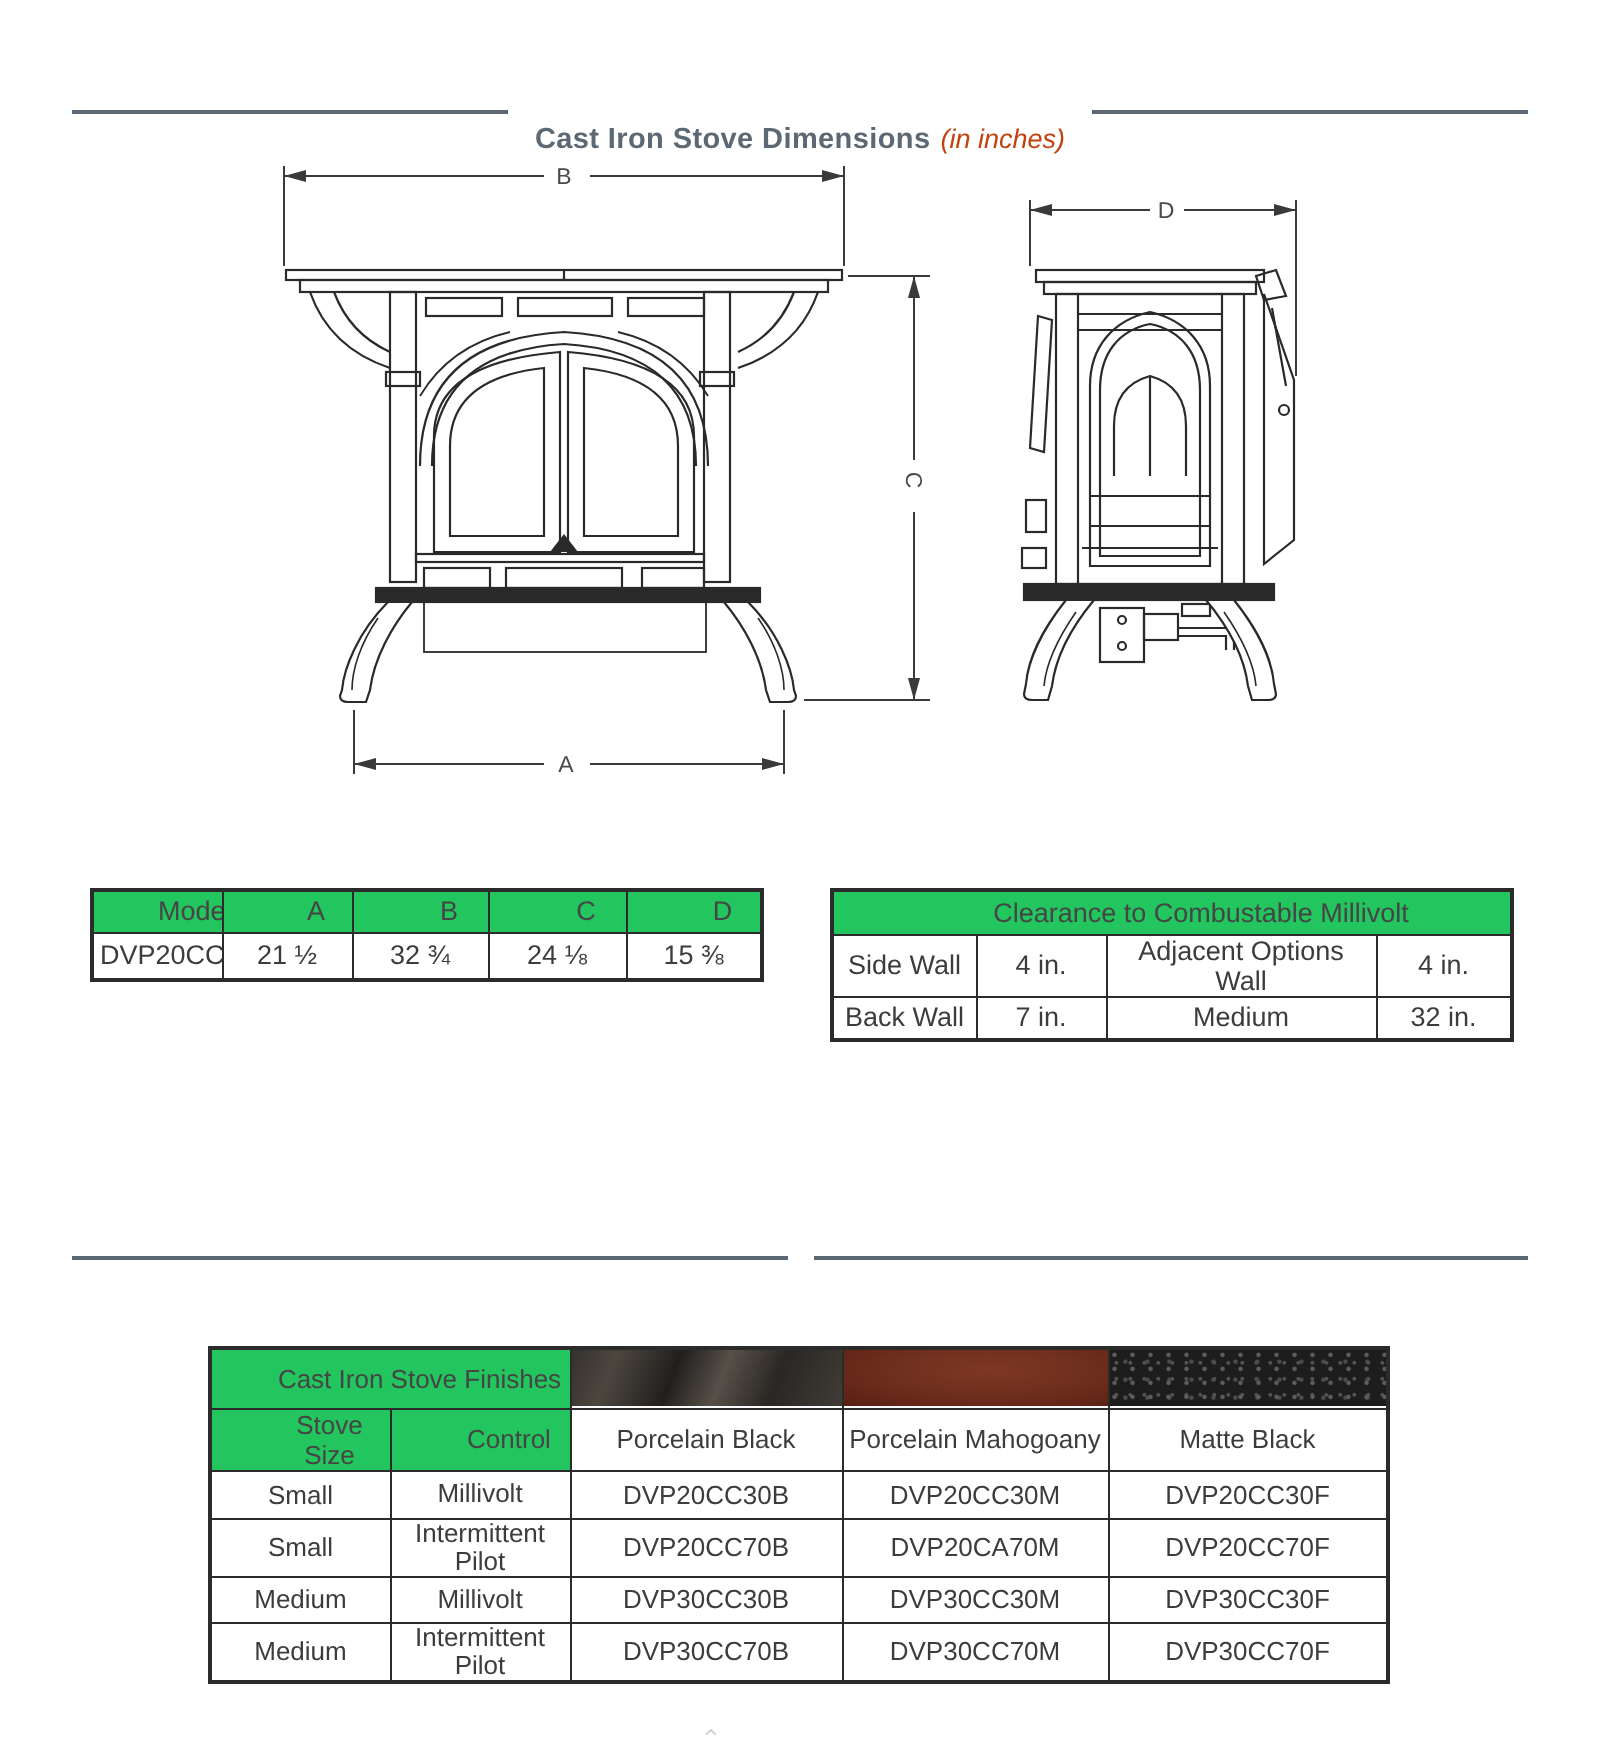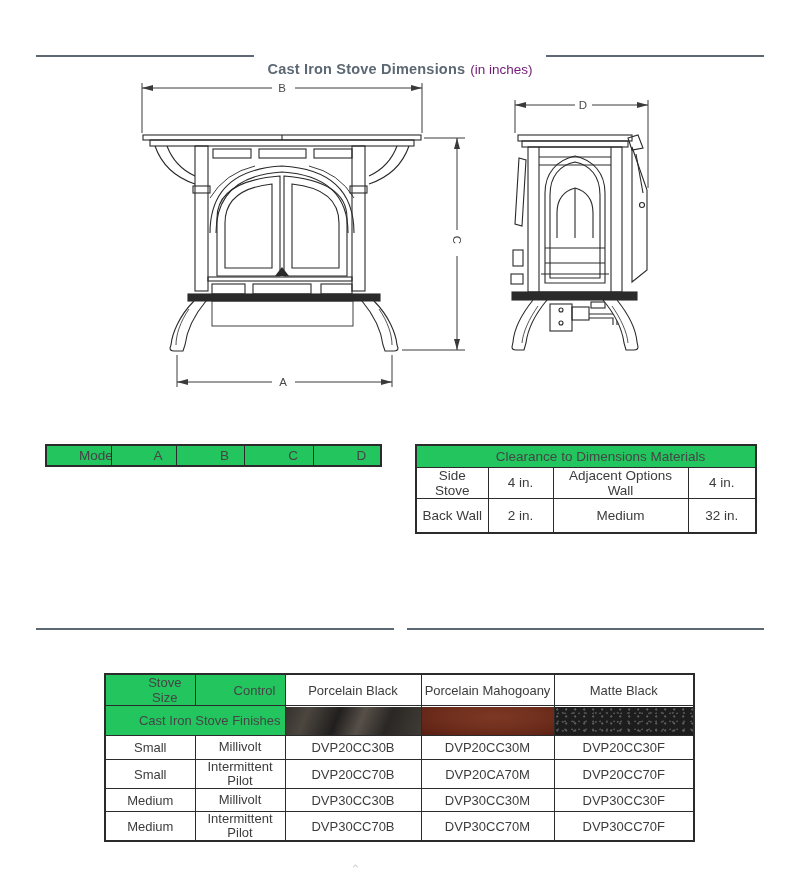--- a/index.html
+++ b/index.html
@@ -6,21 +6,21 @@
   body {
     width:800px; height:880px; background:#ffffff; position:relative;
     font-family:"Liberation Sans", sans-serif; overflow:hidden; color:#3c3c3c;
   }
 
   
   .section-header {position:absolute; left:36px; right:36px; display:flex; align-items:center; gap:13px;}
   .rule {flex:1 1 auto; height:2px; background:#5c6873;}
   .sec-text {white-space:nowrap; display:flex; align-items:baseline; gap:5px;}
   .sec-title {font-weight:bold; font-size:14.5px; color:#5c6873; letter-spacing:.2px;}
-  .sec-sub {font-weight:normal; color:#701a75; font-size:13.5px;margin-top:28px;}
+  .sec-sub {font-style:italic; font-weight:normal; color:#c2410c; font-size:13.5px;margin-top:28px;}
   #header-dimensions {top:34px;}
   #header-finishes {top:628px;}
 
   
   table {border-collapse:collapse; position:absolute; table-layout:fixed; font-size:13.5px; color:#3c3c3c; border:2px solid #2b2b2b;}
   td {border:1px solid #2b2b2b; text-align:center; vertical-align:middle; padding:0 3px; overflow:hidden;}
   .hdr {background:#22c55e; color:#454545;padding-left:32px;}
 
   #dim-table {left:45px; top:444px; width:335px;}
   #clearance-table {left:415px; top:444px; width:340px;}
@@ -195,82 +195,89 @@
       <col style="width:68px">
     </colgroup>
   <tbody>
       <tr style="height:21px">
     <td class="hdr">Model</td>
     <td class="hdr">A</td>
     <td class="hdr">B</td>
     <td class="hdr">C</td>
     <td class="hdr">D</td>
   </tr>
+  <tr style="height:24px">
+    <td>DVP20CC</td>
+    <td>21 ½</td>
+    <td>32 ¾</td>
+    <td>24 ⅛</td>
+    <td>15 ⅜</td>
+  </tr>
 </tbody>
   </table>
 
 <table id="clearance-table">
   <colgroup>
       <col style="width:72px">
       <col style="width:65px">
       <col style="width:135px">
       <col style="width:68px">
     </colgroup>
   <tbody>
       <tr style="height:22px">
-    <td class="hdr" colspan="4">Clearance to Dimensions Materials</td>
+    <td class="hdr" colspan="4">Clearance to Combustable Millivolt</td>
   </tr>
   <tr style="height:23px">
-    <td>Side Stove</td>
+    <td>Side Wall</td>
     <td>4 in.</td>
     <td>Adjacent Options Wall</td>
     <td>4 in.</td>
   </tr>
-  <tr style="height:35px">
+  <tr style="height:22px">
     <td>Back Wall</td>
-    <td>2 in.</td>
+    <td>7 in.</td>
     <td>Medium</td>
     <td>32 in.</td>
   </tr>
 </tbody>
   </table>
 
 <div class="section-header" id="header-finishes">
   <div class="rule"></div>
   <div class="rule"></div>
 </div>
 
 <table id="finish-table">
   <colgroup>
       <col style="width:90px">
       <col style="width:90px">
       <col style="width:136px">
       <col style="width:133px">
       <col style="width:140px">
     </colgroup>
   <tbody>
-      <tr style="height:25px">
-    <td class="hdr">Stove Size</td>
-    <td class="hdr">Control</td>
-    <td>Porcelain Black</td>
-    <td>Porcelain Mahogoany</td>
-    <td>Matte Black</td>
-  </tr>
-  <tr style="height:30px">
+      <tr style="height:30px">
     <td class="hdr" colspan="2">Cast Iron Stove Finishes</td>
     <td class="swatch-cell">
           <div class="swatch swatch-pb"></div>
         </td>
     <td class="swatch-cell">
           <div class="swatch swatch-pm"></div>
         </td>
     <td class="swatch-cell">
           <div class="swatch swatch-mb"></div>
         </td>
   </tr>
+  <tr style="height:25px">
+    <td class="hdr">Stove Size</td>
+    <td class="hdr">Control</td>
+    <td>Porcelain Black</td>
+    <td>Porcelain Mahogoany</td>
+    <td>Matte Black</td>
+  </tr>
   <tr style="height:24px">
     <td>Small</td>
     <td class="wrapcell">Millivolt</td>
     <td>DVP20CC30B</td>
     <td>DVP20CC30M</td>
     <td>DVP20CC30F</td>
   </tr>
   <tr style="height:26px">
     <td>Small</td>
     <td class="wrapcell">Intermittent Pilot</td>

